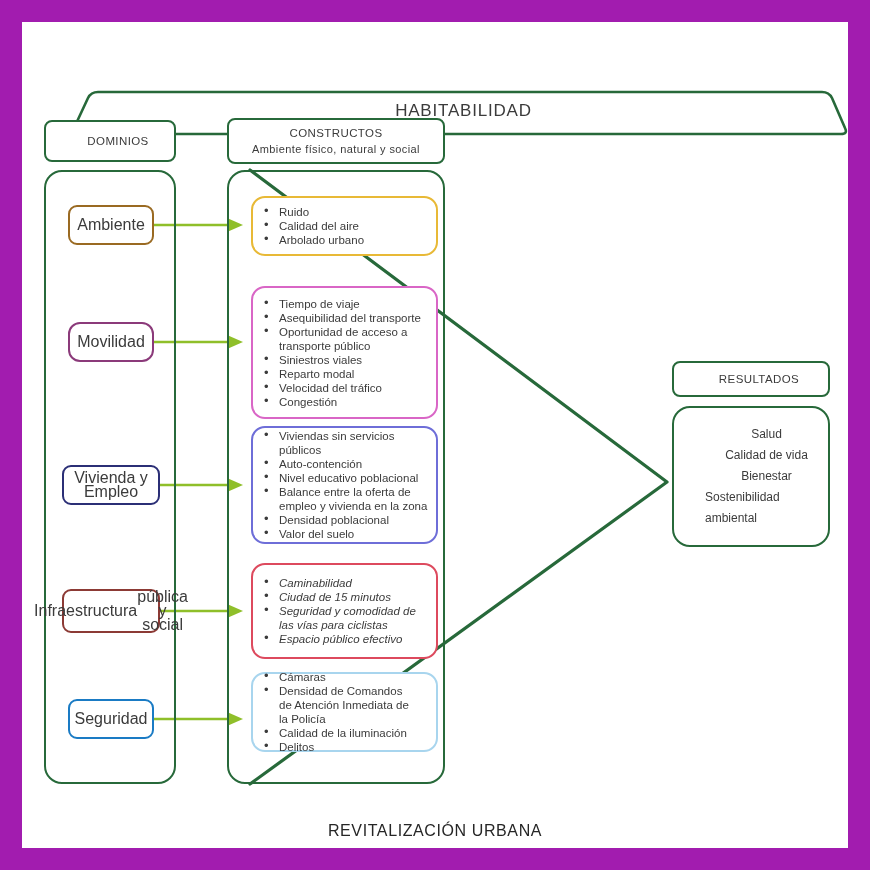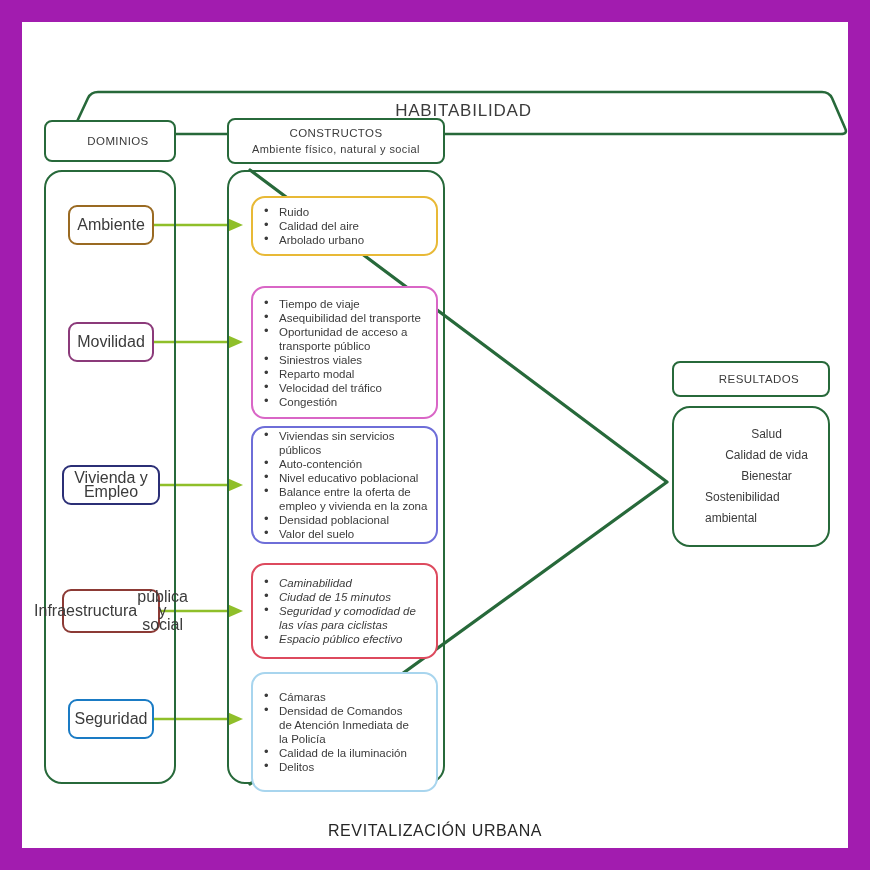--- a/index.html
+++ b/index.html
@@ -193,21 +193,21 @@
 
     <div class="box hdr-box" style="left:650px; top:339px; width:158px; height:36px;">RESULTADOS</div>
 
     <div class="container-box" style="left:22px; top:148px; width:132px; height:614px;"></div>
     <div class="container-box" style="left:205px; top:148px; width:218px; height:614px;"></div>
 
     <div class="box domain-box" style="left: 46px; top: 183px; width: 86px; height: 40px; border-color: rgb(154, 106, 34);">
       <span>Ambiente</span>
     </div>
 
-    <div class="box domain-box" style="left: 46px; top: 300px; width: 86px; height: 40px; border-color: rgb(139, 58, 122);">
+    <div class="box domain-box" style="left: 46px; top: 300px; width: 86px; height: 40px; border-color: rgb(139, 58, 122); border-radius: 12px;">
       <span>Movilidad</span>
     </div>
 
     <div class="box domain-box" style="left: 40px; top: 443px; width: 98px; height: 40px; border-color: rgb(43, 47, 118);">
       <span>Vivienda y Empleo</span>
     </div>
 
     <div class="box domain-box" style="left: 40px; top: 567px; width: 98px; height: 44px; flex-direction: row; border-color: rgb(140, 58, 53);">
       <span>Infraestructura</span>
       <span>pública y social</span>
@@ -253,21 +253,21 @@
     <div class="constructs-box" style="left: 229px; top: 541px; width: 187px; height: 96px; border-color: rgb(221, 74, 94); font-style: italic;">
       <ul>
         <li>Caminabilidad</li>
         <li>Ciudad de 15 minutos</li>
         <li>Seguridad y comodidad de</li>
         <li class="cont">las vías para ciclistas</li>
         <li>Espacio público efectivo</li>
       </ul>
     </div>
 
-    <div class="constructs-box" style="left: 229px; top: 650px; width: 187px; height: 120px; border-color: rgb(168, 213, 238);">
+    <div class="constructs-box" style="left: 229px; top: 650px; width: 187px; height: 80px; border-color: rgb(168, 213, 238);">
       <ul>
         <li>Cámaras</li>
         <li>Densidad de Comandos</li>
         <li class="cont">de Atención Inmediata de</li>
         <li class="cont">la Policía</li>
         <li>Calidad de la iluminación</li>
         <li>Delitos</li>
       </ul>
     </div>
 

